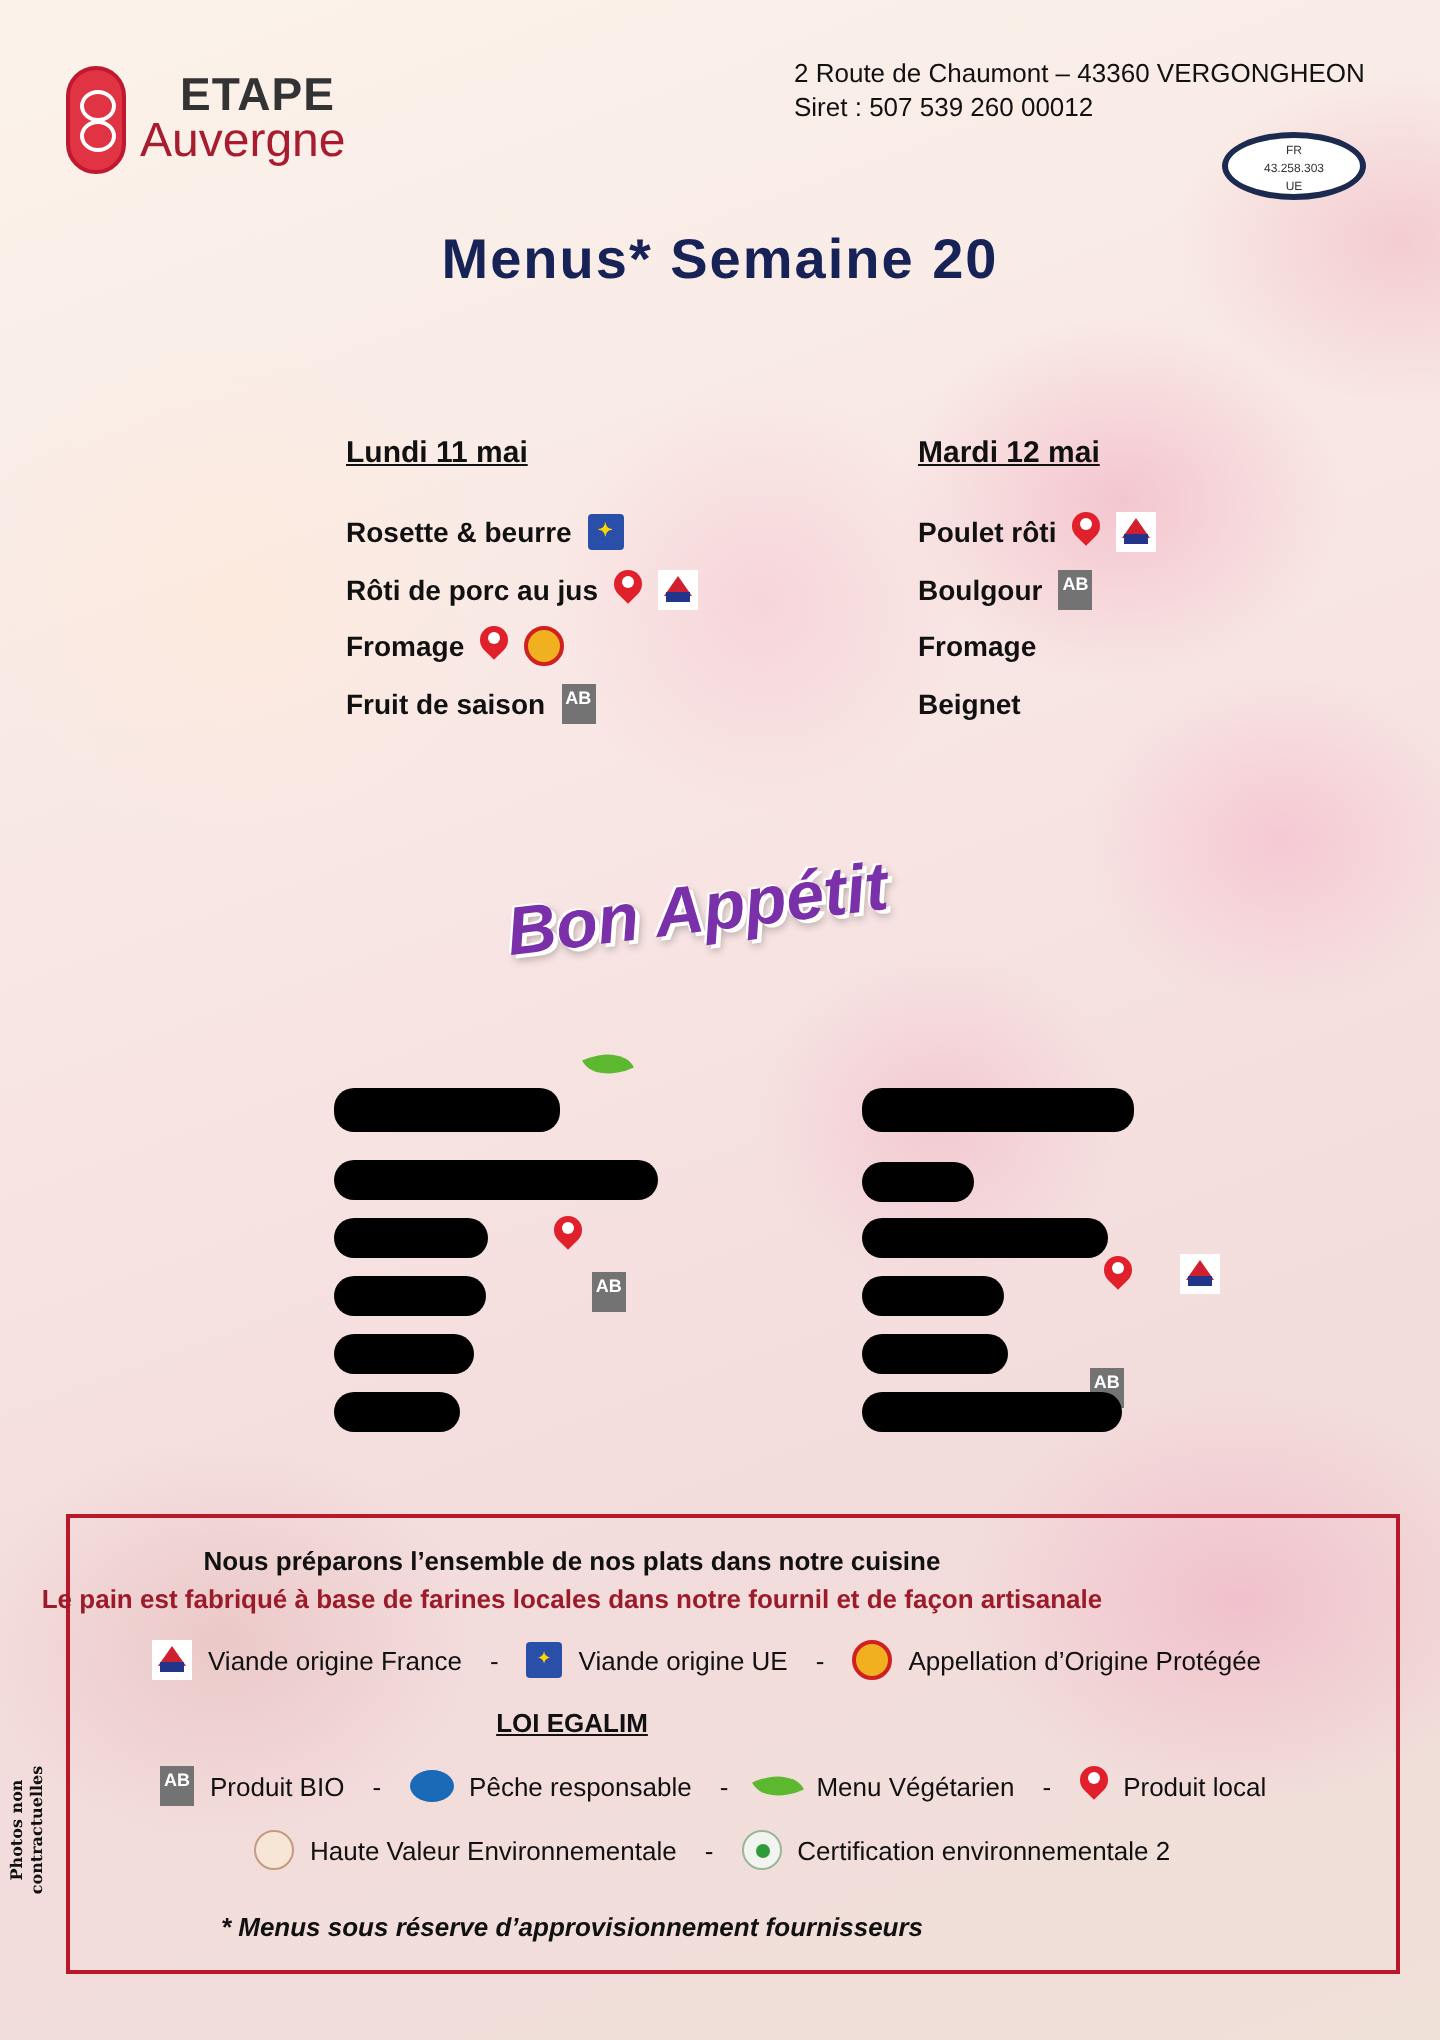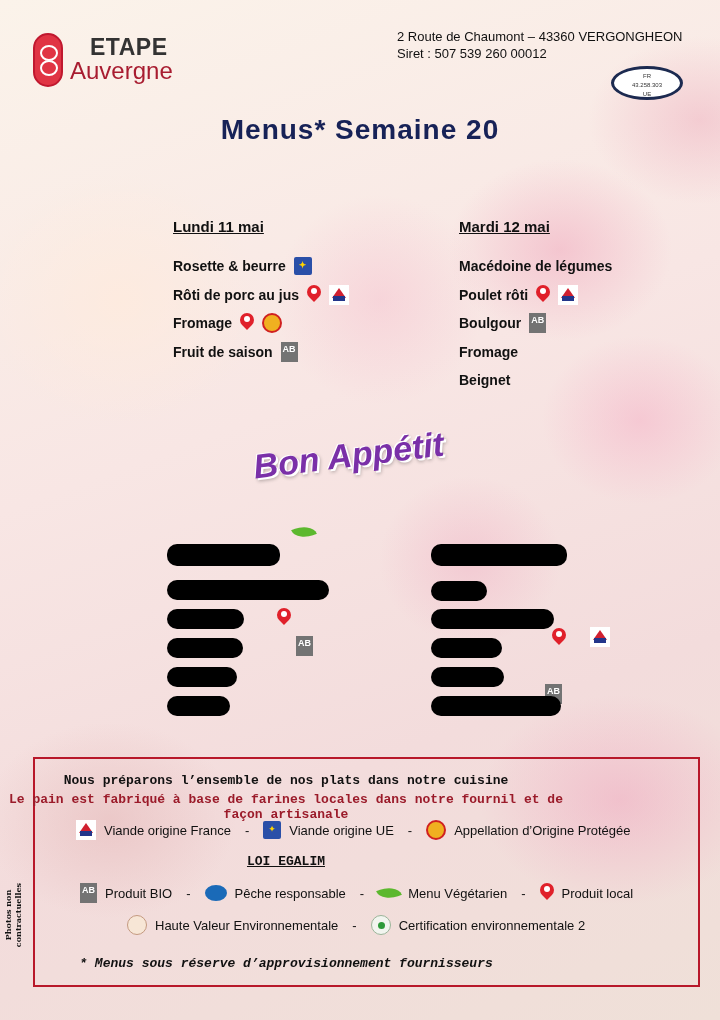--- a/index.html
+++ b/index.html
@@ -43,21 +43,21 @@
   .ico-aop { border-radius:50%; background:#f0b020; border:2px solid #d02020; box-sizing:border-box; }
   .ico-ab { background:#737373; width:17px; height:20px; color:#fff; font-size:9px; font-weight:bold; text-align:center; line-height:15px; }
   .ico-leaf { width:22px; height:14px; background:#5cb82e; border-radius:0 100% 0 100%; transform:rotate(-25deg); }
   .ico-msc { width:22px; height:16px; background:#1a6ab8; border-radius:50%; }
   .ico-hve { border-radius:50%; background:#f7e6d6; border:1px solid #c49a80; box-sizing:border-box; }
   .ico-ce2 { border-radius:50%; background:#f2f5ef; border:1px solid #9bb59a; box-sizing:border-box; }
   .ico-ce2::after { content:""; position:absolute; left:6px; top:6px; width:7px; height:7px; background:#2e9a3a; border-radius:50%; }
   .bon { left:253px; top:436px; font-size:34px; font-weight:bold; font-style:italic; color:#7a30a8; transform:rotate(-7deg); text-shadow:2px 2px 0 #fff, -1px -1px 0 #fff, 2px 3px 4px rgba(0,0,0,0.3); }
   .redact { position:absolute; height:20px; background:#000; border-radius:10px; }
   .frame { left:33px; top:757px; width:667px; height:230px; border:2px solid #b8182a; box-sizing:border-box; }
-  .center-line { position:absolute; left:0; width:572px; text-align:center; font-weight:bold; font-size:13px;font-family:Liberation Mono, monospace; }
+  .center-line { position:absolute; left:0; width:572px; text-align:center; font-weight:bold; font-size:13px; }
   .legend-row { position:absolute; display:flex; align-items:center; font-size:13px; color:#111; white-space:nowrap; }
   .legend-row .ico { margin-left:0; margin-right:8px; }
   .sep { margin:0 14px; }
   .side-note { left:-42px; top:905px; transform:rotate(-90deg); font-family:"DejaVu Serif", serif; font-size:8px; font-weight:bold; color:#111; width:110px; text-align:center; }
 </style>
 </head>
 <body>
 
 <div class="abs logo-mark"></div>
 <div class="abs logo-etape">ETAPE</div>
@@ -93,23 +93,20 @@
     <span class="ico ico-aop"></span>
   </div>
   <div class="dish">
     <span>Fruit de saison</span>
     <span class="ico ico-ab">AB</span>
   </div>
 </div>
 
 <div class="abs day" style="left:459px;">
   <div class="day-title">Mardi 12 mai</div>
-  <div class="dish">
-    <span>Macédoine de légumes</span>
-  </div>
   <div class="dish">
     <span>Poulet rôti</span>
     <span class="ico ico-pin"></span>
     <span class="ico ico-vf"></span>
   </div>
   <div class="dish">
     <span>Boulgour</span>
     <span class="ico ico-ab">AB</span>
   </div>
   <div class="dish">

